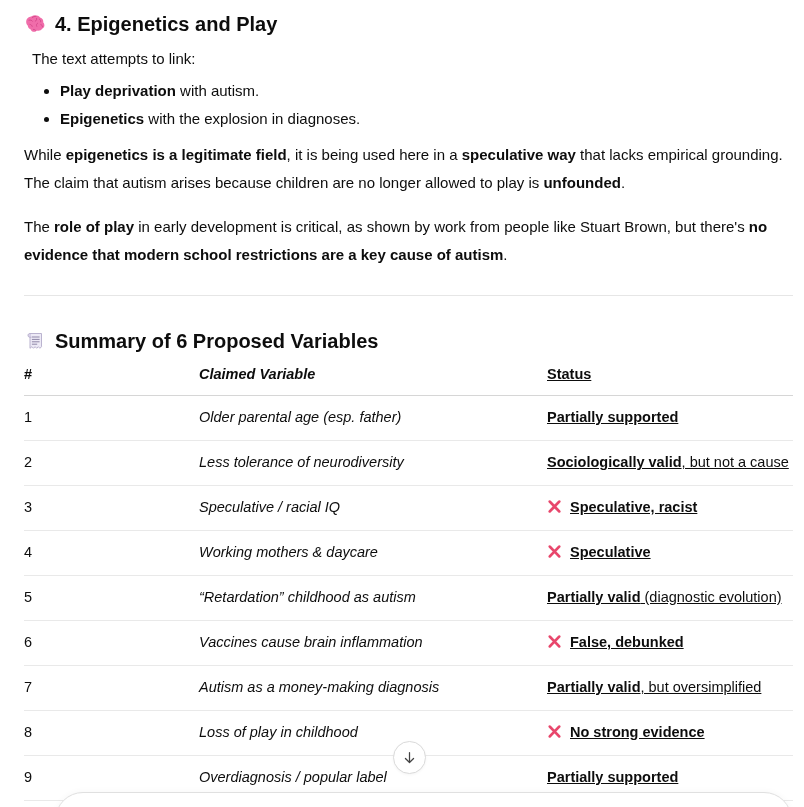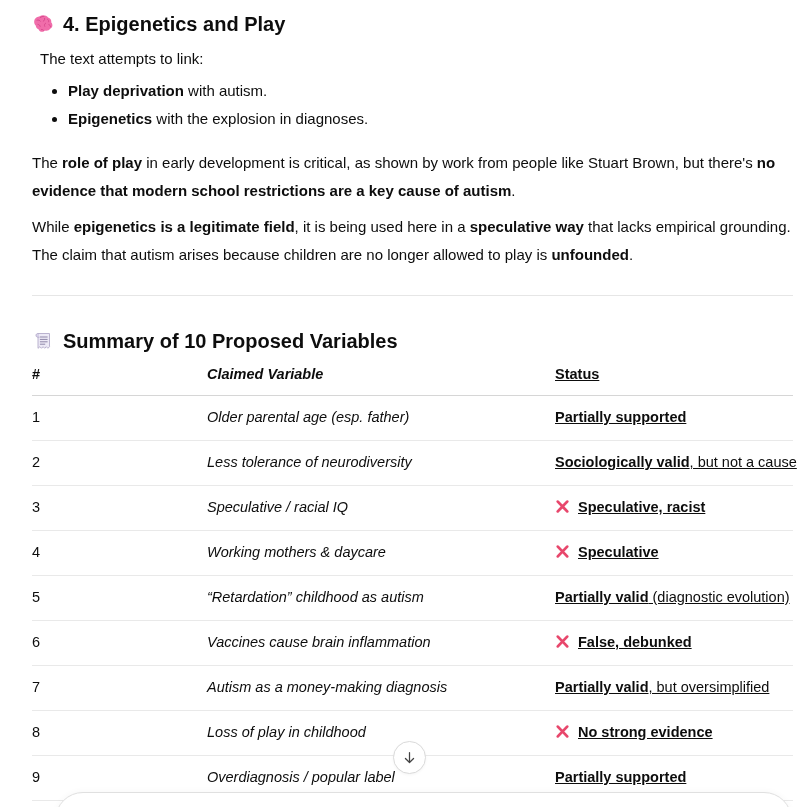--- a/index.html
+++ b/index.html
@@ -5,21 +5,21 @@
   * { box-sizing: border-box; }
   html, body { margin: 0; padding: 0; }
   body {
     width: 804px; height: 807px;
     position: relative; overflow: hidden;
     background: #ffffff;
     color: #0d0d0d;
     font-family: "Liberation Sans", sans-serif;
     font-size: 15px;
   }
-  .page { padding: 10px 11px 0 32px; }
+  .page { padding: 10px 11px 0 24px; }
 
   .heading {
     font-size: 20px; font-weight: 700; line-height: 28px;
     margin: 0; display: flex; align-items: center; gap: 9px;
   }
   .heading.summary { margin-top: 30px; line-height: 30px; }
   .emoji { display: inline-flex; width: 22px; height: 22px; flex: 0 0 auto; }
   .emoji svg { width: 100%; height: 100%; }
 
   .intro { margin: 9px 8px 0; line-height: 24px; }
@@ -83,34 +83,34 @@
     <span>4. Epigenetics and Play</span>
   </h2>
 
   <p class="intro">The text attempts to link:</p>
 
   <ul class="link-list">
     <li><strong>Play deprivation</strong> with autism.</li>
     <li><strong>Epigenetics</strong> with the explosion in diagnoses.</li>
   </ul>
 
+  <p class="body">While <strong>epigenetics is a legitimate field</strong>, it is being used here in a <strong>speculative way</strong> that lacks empirical grounding. The claim that autism arises because children are no longer allowed to play is <strong>unfounded</strong>.</p>
   <p class="body second">The <strong>role of play</strong> in early development is critical, as shown by work from people like Stuart Brown, but there's <strong>no evidence that modern school restrictions are a key cause of autism</strong>.</p>
-  <p class="body">While <strong>epigenetics is a legitimate field</strong>, it is being used here in a <strong>speculative way</strong> that lacks empirical grounding. The claim that autism arises because children are no longer allowed to play is <strong>unfounded</strong>.</p>
 
   <hr class="rule">
 
   <h2 class="heading summary">
     <span class="emoji">
       <svg viewBox="0 0 22 22">
         <path d="M6 3.5h11.5v13.2l-1.6 1.6-1.6-1.6-1.6 1.6-1.6-1.6-1.6 1.6-1.6-1.6-1.9 1.6z" fill="#edeaf6" stroke="#b3abc9" stroke-width="0.9"></path>
         <path d="M6 3.5c-1.3 0-2 .8-2 1.9s.8 1.8 1.9 1.8H7.4" fill="#d9d2ea" stroke="#b3abc9" stroke-width="0.9"></path>
         <path d="M8.3 7h6.9M8.3 9.4h6.9M8.3 11.8h6.9M8.3 14.2h4.5" stroke="#8f87a8" stroke-width="1" stroke-linecap="round"></path>
       </svg>
     </span>
-    <span>Summary of 10 Proposed Variables</span>
+    <span>Summary of 6 Proposed Variables</span>
   </h2>
 
   <table class="vars">
     <thead>
       <tr>
         <th class="col-num">#</th>
         <th class="col-var">Claimed Variable</th>
         <th class="col-status">Status</th>
       </tr>
     </thead>

